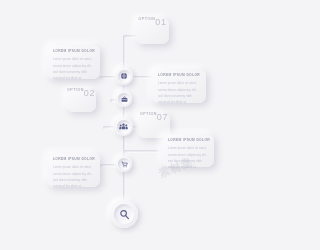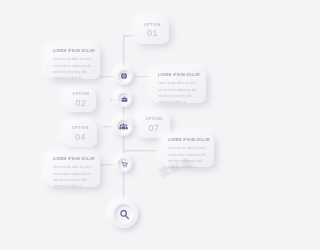--- a/index.html
+++ b/index.html
@@ -40,22 +40,21 @@
     position:absolute;
     background:linear-gradient(145deg,#fbfbfd,#eeeef1);
     border-radius:7px;
     box-shadow: 3px 3px 6px rgba(174,174,192,.42),
                 -3px -3px 6px rgba(255,255,255,.95);
   }
 
   
   .opt{
     display:flex;
-    flex-direction:column;
-    align-items:center;
+    flex-direction:row;
     justify-content:center;
   }
   .opt .opt-label{
     font-size:3.6px;
     letter-spacing:.5px;
     color:#b9bac6;
     font-weight:700;
     text-transform:uppercase;
     line-height:1;
     margin-bottom:1.5px;
@@ -153,24 +152,20 @@
   <div class="card opt" style="left:66px;top:89px;width:30px;height:23px;">
     <span class="opt-label">OPTION</span>
     <span class="opt-num">02</span>
   </div>
 
   <div class="card opt" style="left:138px;top:113px;width:32px;height:25px;">
     <span class="opt-label">OPTION</span>
     <span class="opt-num">07</span>
   </div>
 
-  <div class="card opt" style="left:64px;top:122px;width:33px;height:25px;">
-    <span class="opt-label">OPTION</span>
-    <span class="opt-num">04</span>
-  </div>
 
   <div class="card txt" style="left:47px;top:45px;width:53px;height:34px;">
     <div class="t-head">LOREM IPSUM DOLOR</div>
     <div class="t-body">Lorem ipsum dolor sit amet, consectetuer adipiscing elit, sed diam nonummy nibh euismod tincidunt ut.</div>
   </div>
 
   <div class="card txt" style="left:152px;top:69px;width:54px;height:34px;">
     <div class="t-head">LOREM IPSUM DOLOR</div>
     <div class="t-body">Lorem ipsum dolor sit amet, consectetuer adipiscing elit, sed diam nonummy nibh euismod tincidunt ut.</div>
   </div>

